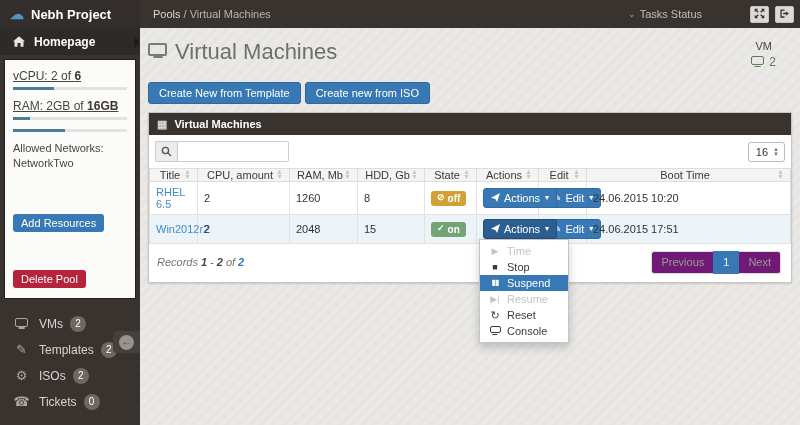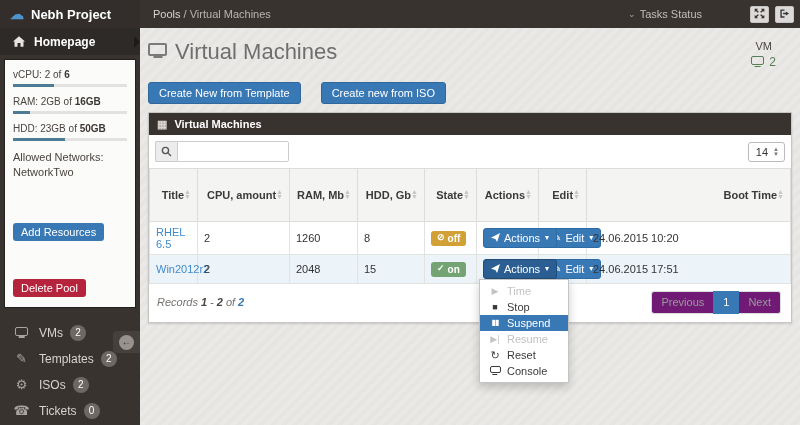--- a/index.html
+++ b/index.html
@@ -20,21 +20,21 @@
 .tasks-status { font-size:11px; color:#c2bdb9; margin-right:48px; display:flex; align-items:center; gap:4px; }
 .chevron { font-size:9px; color:#a8a3a0; }
 .icon-btn { width:19px; height:17px; background:#dcdad8; border:1px solid #c7c4c2; border-radius:2px; display:flex; align-items:center; justify-content:center; margin-right:6px; color:#393330; }
 
 
 .sidebar { position:absolute; top:28px; bottom:0; left:0; width:140px; background:#393330; z-index:20; }
 .homepage-item { height:27px; background:#2e2a27; display:flex; align-items:center; gap:9px; padding-left:13px; color:#fff; font-size:12px; font-weight:700; position:relative; }
 .home-icon { color:#e8e4e1; display:flex; }
 .notch { position:absolute; right:0; top:50%; transform:translateY(-50%); width:0; height:0; border-top:6px solid transparent; border-bottom:6px solid transparent; border-left:6px solid #1e1b19; }
 .res-card { margin:4px; background:#fbfbfa; border:1px solid #24201e; padding:9px 8px 10px; }
-.stat { font-size:10px; color:#4a4440; }
+.stat { font-size:12px; color:#4a4440;text-decoration:underline; }
 .stat b { font-weight:700; color:#3c3733; }
 .stat-track { height:3px; background:#e2e2e0; margin:4px 0 9px; }
 .stat-fill { height:100%; background:#4d7d96; }
 .nets-label, .nets-value { font-size:11px; color:#4a4440; line-height:1.35; }
 .nets-value { margin-bottom:11px; }
 .btn { display:inline-block; font-size:11px; color:#fff; padding:3px 8px; border-radius:3px; cursor:default;margin-top:32px; }
 .btn-add { background:#3879b5; margin-bottom:6px; }
 .btn-del { background:#b5233c; }
 .side-menu { margin-top:12px; }
 .menu-item { height:26px; display:flex; align-items:center; padding-left:13px; color:#d8d4d1; font-size:12px; }
@@ -53,37 +53,37 @@
 .mon-xs::after { bottom:-3px; height:1.5px; }
 
 
 .main { position:absolute; left:140px; top:28px; right:0; bottom:0; padding:11px 8px 0;
   background:repeating-linear-gradient(135deg,#eae9e7 0 4px,#e6e5e2 4px 8px); }
 .heading-row { display:flex; align-items:flex-start; }
 .page-title { display:flex; align-items:center; gap:8px; font-size:22px; color:#6e6e6e; }
 .title-mon { color:#7a7a7a; }
 .vm-counter { margin-left:auto; margin-right:16px; font-size:11px; color:#4a4440; text-align:center; padding-top:1px; }
 .vm-counter-row { display:flex; align-items:center; gap:5px; color:#567d56; font-size:12px; margin-top:3px; justify-content:center; }
-.create-row { display:flex; gap:20px; margin:13px 0 8px; }
+.create-row { display:flex; gap:4px; margin:13px 0 8px; }
 .btn-create { background:#3879b5; border:1px solid #31689c; color:#fff; font-size:11px; padding:4px 10px; border-radius:3px; }
 
 
 .panel { background:#fff; border:1px solid #c6c6c4; box-shadow:0 1px 2px rgba(0,0,0,.14); }
 .panel-header { height:22px; background:#393330; color:#fff; display:flex; align-items:center; gap:7px; padding:0 8px; font-size:11px; font-weight:700; }
 .grid-icon { font-size:11px; color:#d9d5d2; line-height:1; }
 .toolbar { display:flex; align-items:center; padding:6px 6px; }
 .search-group { display:flex; }
 .search-addon { width:22px; height:21px; background:#ececec; border:1px solid #ccc; border-right:none; border-radius:2px 0 0 2px; display:flex; align-items:center; justify-content:center; color:#555; }
 .search-input { width:112px; height:21px; border:1px solid #ccc; border-radius:0 2px 2px 0; font-size:11px; padding:0 5px; outline:none; font-family:"Liberation Sans",sans-serif; }
 .toolbar-spacer { flex:1; }
 .page-size { display:flex; align-items:center; gap:5px; border:1px solid #bbb; border-radius:3px; background:#fff; height:20px; padding:0 5px 0 7px; font-size:11px; color:#333; }
 .spinner { display:flex; flex-direction:column; font-size:6px; line-height:4.5px; color:#777; }
 
 table { width:100%; border-collapse:collapse; table-layout:fixed; font-size:11px; }
-thead th { background:#f4f4f3; border:1px solid #ddd; padding:20px 6px; text-align:right; color:#3a3a3a; font-size:11px; font-weight:700; }
+thead th { background:#f4f4f3; border:1px solid #ddd; padding:0 6px; text-align:center; color:#3a3a3a; font-size:11px; font-weight:400; }
 .sort { float:right; display:flex; flex-direction:column; line-height:4.5px; font-size:7px; color:#c6c6c6; margin-top:1px; }
 tbody td { border:1px solid #e2e2e0; padding:4px 6px; height:25px; color:#333; vertical-align:middle; background:#fff;margin-left:14px; }
 tr.row-alt td { background:#ecf3f9; }
 .link { color:#428bca; text-decoration:none; }
 .badge-state { display:inline-flex; align-items:center; gap:3px; border-radius:3px; color:#fff; font-size:10px; font-weight:700; padding:2px 6px; line-height:1.1; }
 .badge-off { background:#d2a135; }
 .badge-on { background:#74a474; }
 .badge-ico { font-size:9px; }
 .btn-table { display:inline-flex; align-items:center; gap:4px; background:#3879b5; border:1px solid #2f6ba3; color:#fff; font-size:11px; padding:2px 7px; border-radius:3px; line-height:1.3; }
 .btn-open { background:#2b5f93; border-color:#234d77; }
@@ -166,23 +166,20 @@
         <div class="stat-fill" style="width:36%"></div>
       </div>
 
     <div class="stat">
       <span>RAM: 2GB of</span> <b>16GB</b>
     </div>
     <div class="stat-track">
         <div class="stat-fill" style="width:15%"></div>
       </div>
 
-    <div class="stat">
-      <span>HDD: 23GB of</span> <b>50GB</b>
-    </div>
     <div class="stat-track">
         <div class="stat-fill" style="width:46%"></div>
       </div>
 
     <div class="nets-label">Allowed Networks:</div>
     <div class="nets-value">NetworkTwo</div>
 
     <div><span class="btn btn-add">Add Resources</span></div>
     <div><span class="btn btn-del">Delete Pool</span></div>
   </div>
@@ -248,21 +245,21 @@
         <span class="search-addon">
           <svg width="11" height="11" viewBox="0 0 16 16" fill="none" stroke="currentColor" stroke-width="2">
               <circle cx="6.5" cy="6.5" r="4.5"></circle>
               <path d="M10 10l4.5 4.5"></path>
             </svg>
         </span>
         <input class="search-input" type="text" value="" style="">
       </div>
       <div class="toolbar-spacer"></div>
       <div class="page-size">
-        <span>14</span>
+        <span>16</span>
         <span class="spinner">
             <span>▲</span>
             <span>▼</span>
           </span>
       </div>
     </div>
 
     <table>
       <colgroup>
         <col style="width:48px">

